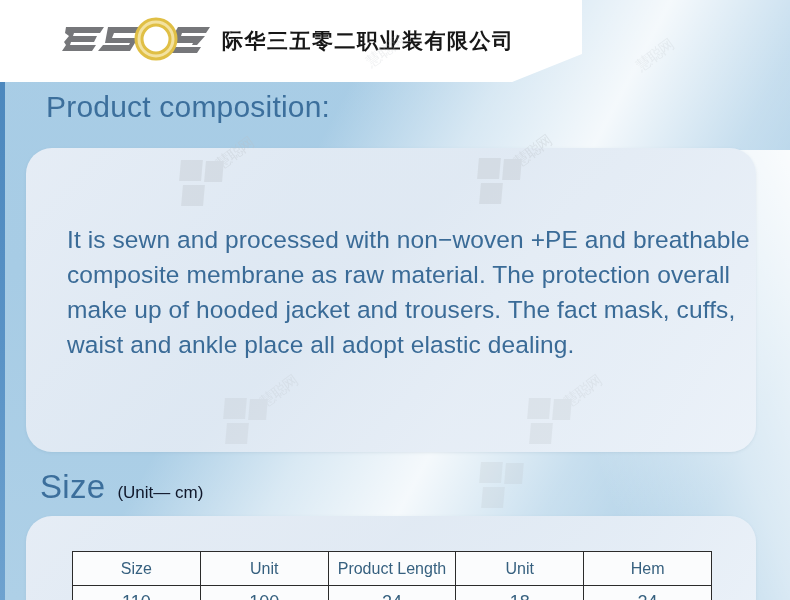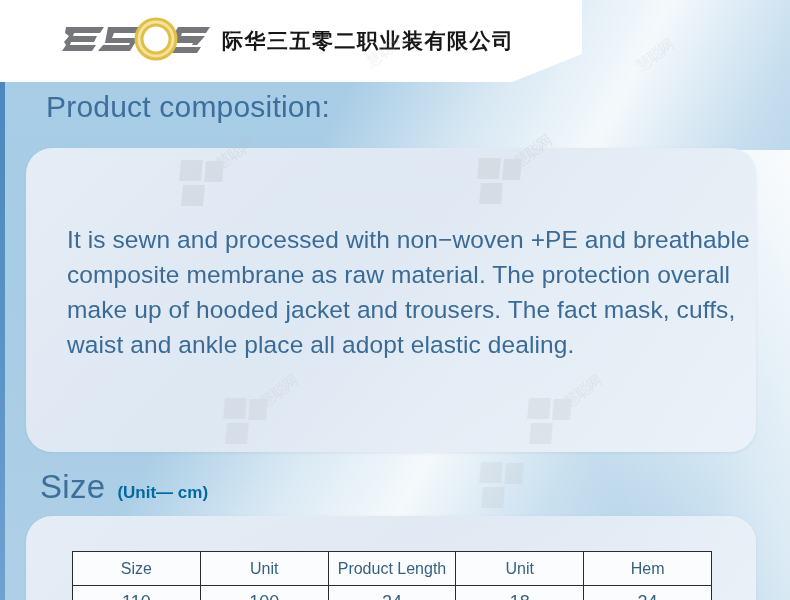--- a/index.html
+++ b/index.html
@@ -175,23 +175,22 @@
     display: flex;
     align-items: baseline;
   }
   .size-heading .word {
     font-size: 33px;
     color: #3c6f9c;
     letter-spacing: 0.3px;
   }
   .size-heading .unit {
     font-size: 17px;
-    color: #0369a1;
+    color: #0f172a;
     margin-left: 12px;
-    font-weight: bold;
   }
 
   
   .size-table-wrap {
     position: absolute;
     left: 72px;
     top: 551px;
     width: 640px;
   }
   table.size-table {

